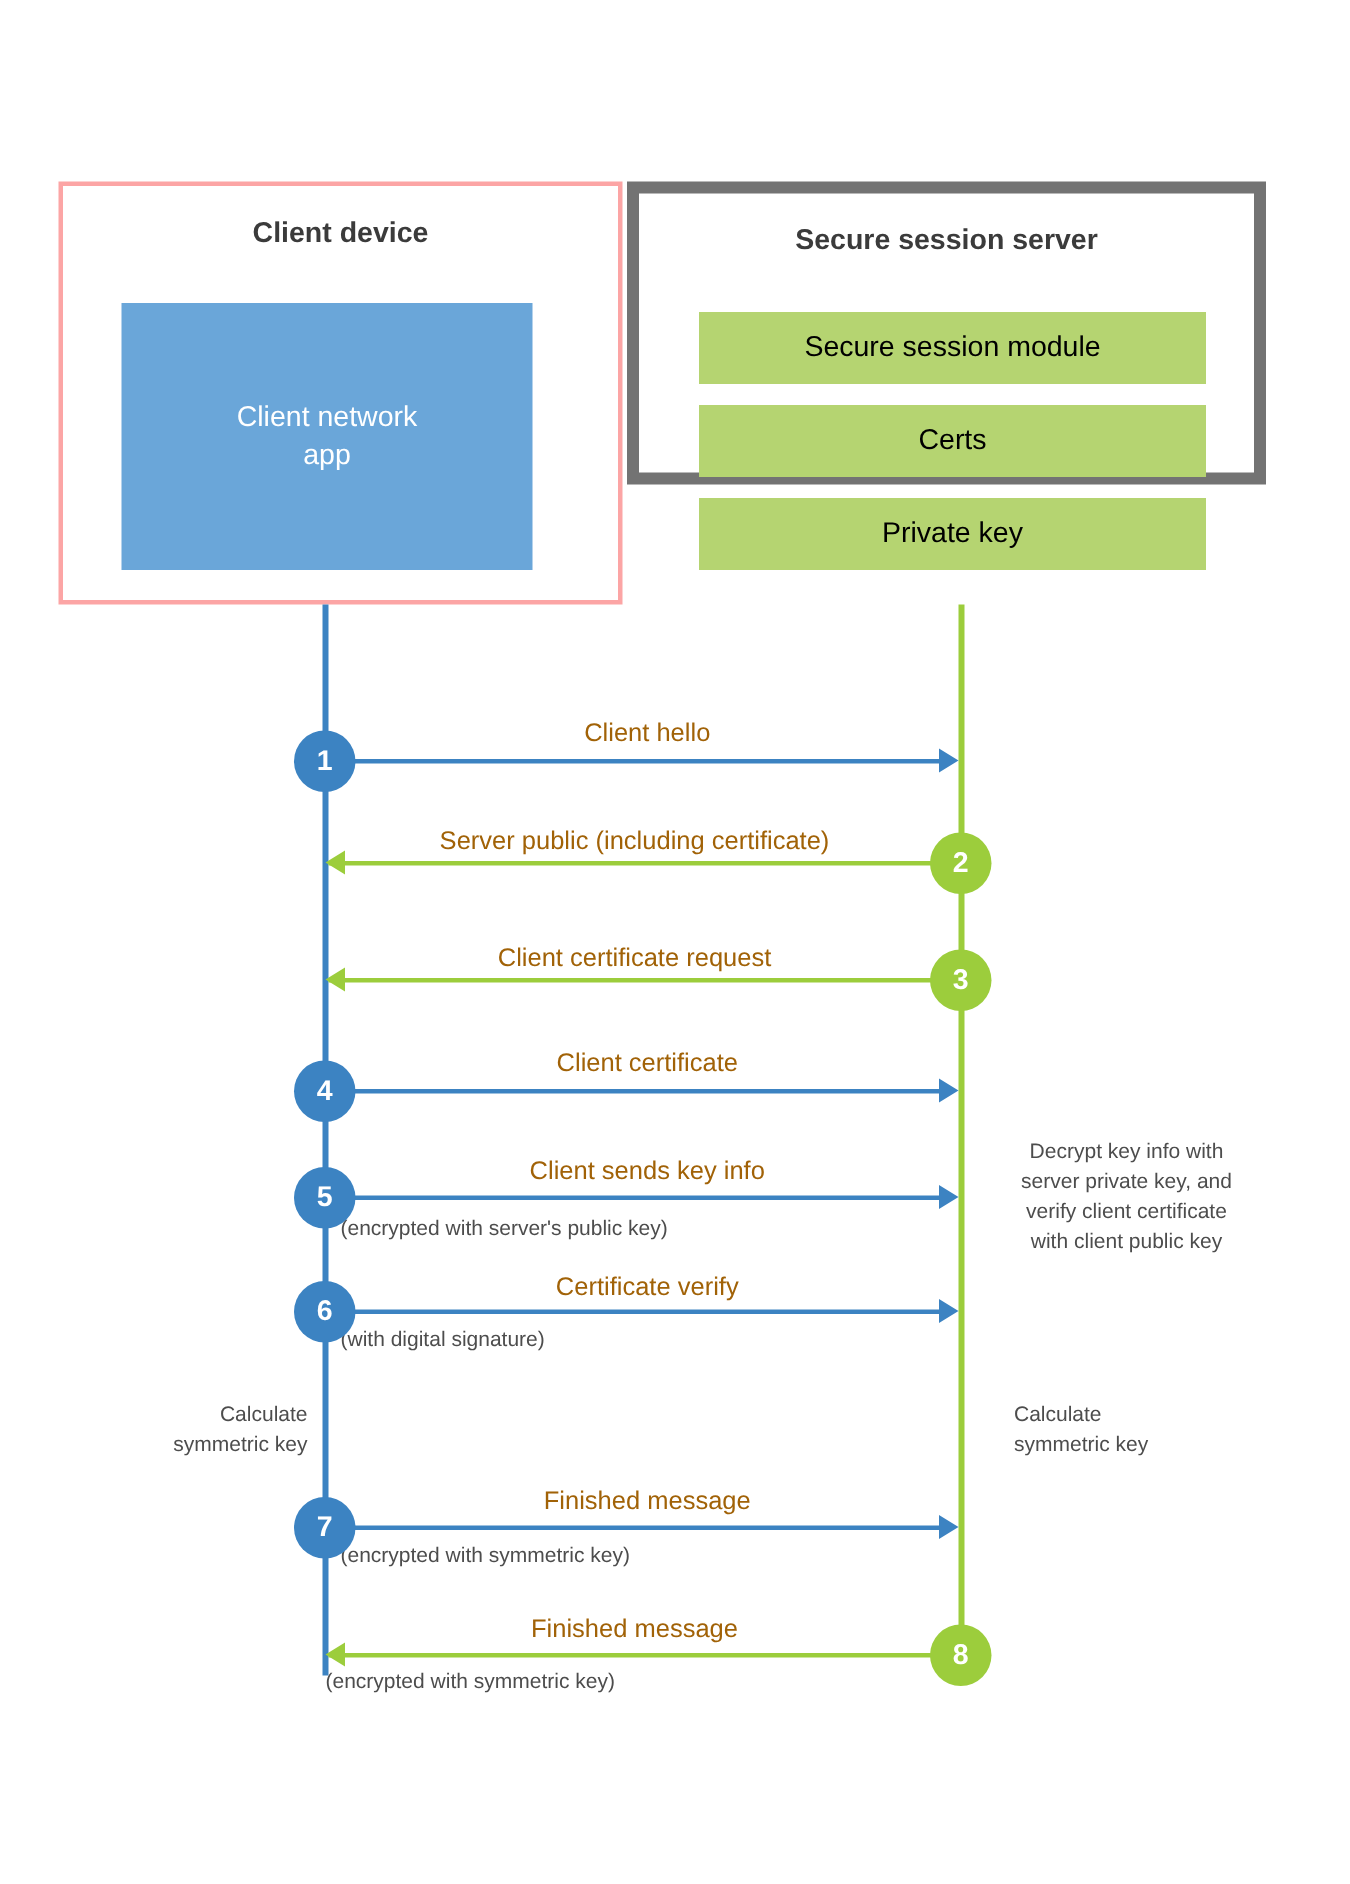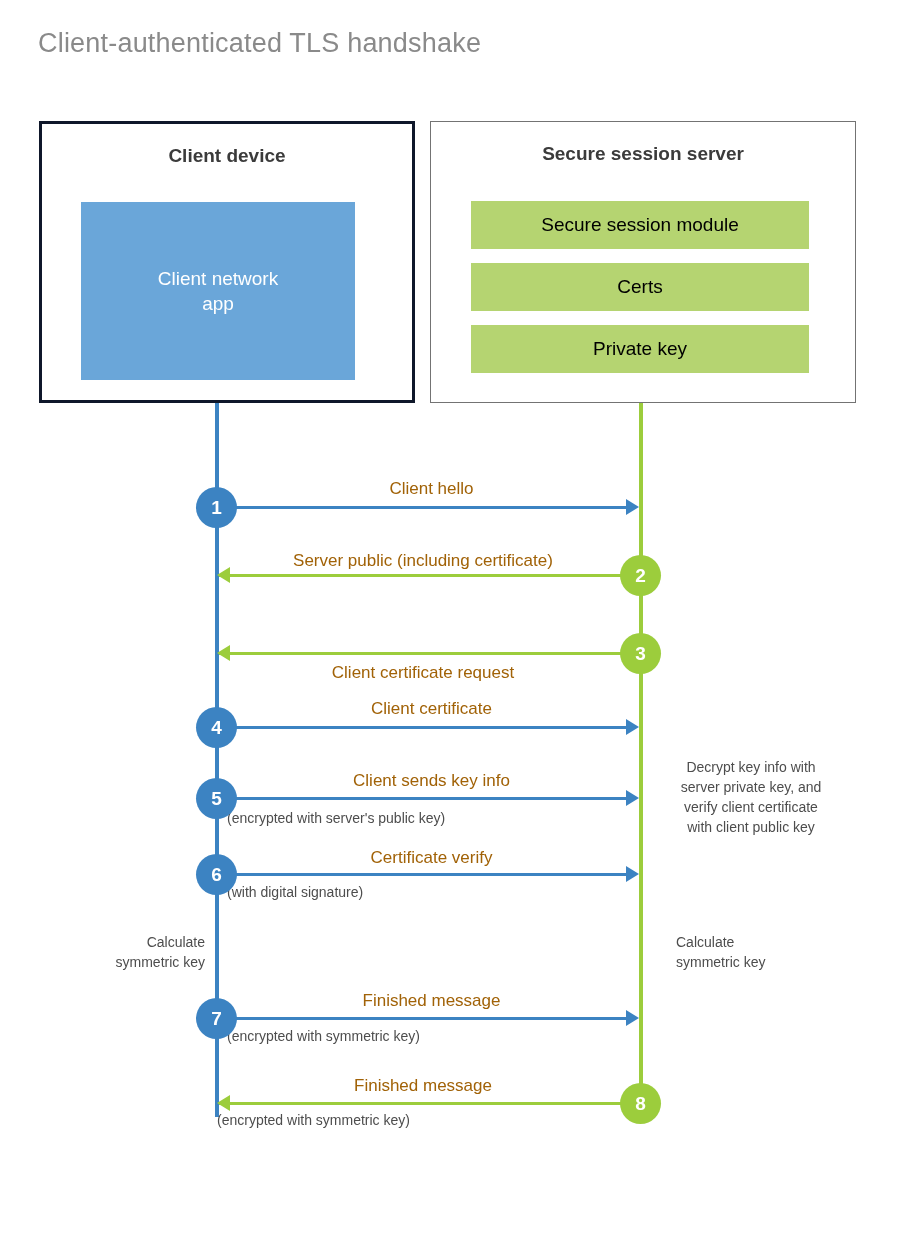--- a/index.html
+++ b/index.html
@@ -35,28 +35,28 @@
   .party-box {
     position: absolute;
     background: #ffffff;
     box-sizing: border-box;
   }
   .party-box.client {
     left: 39px;
     top: 121px;
     width: 376px;
     height: 282px;
-    border: 3px solid #0f172a;
+    border: 3px solid #fca5a5;
   }
   .party-box.server {
-    left: 430px;
+    left: 418px;
     top: 121px;
     width: 426px;
-    height: 282px;
-    border: 1px solid #737373;
+    height: 202px;
+    border: 8px solid #737373;
   }
   .party-title {
     position: absolute;
     left: 0;
     right: 0;
     top: 21px;
     text-align: center;
     font-size: 19px;
     font-weight: bold;
     color: #3b3b3b;
@@ -171,21 +171,20 @@
   }
   .side-note.right-note { left: 671px; top: 758px; width: 160px; text-align: center; }
   .side-note.calc-left  { left:  55px; top: 933px; width: 150px; text-align: right; }
   .side-note.calc-right { left: 676px; top: 933px; width: 170px; text-align: left; }
 </style>
 </head>
 <body>
 
 <div id="canvas">
 
-  <div class="page-title">Client-authenticated TLS handshake</div>
 
   <div class="party-box client">
     <div class="party-title">Client device</div>
     <div class="client-app">
       <span><span>Client network</span><br><span>app</span></span>
     </div>
   </div>
 
   <div class="party-box server">
     <div class="party-title">Secure session server</div>
@@ -203,21 +202,21 @@
   <div class="msg-label" style="left:227px; top:479px; width:409px;">Client hello</div>
 
   <div class="arrow-line green" style="left:219px; top:574px; width:420px;"></div>
   <div class="arrow-head left green" style="left:217px; top:567px;"></div>
   <div class="step-circle green" style="left:620px; top:555px;">2</div>
   <div class="msg-label" style="left:217px; top:551px; width:412px;">Server public (including certificate)</div>
 
   <div class="arrow-line green" style="left:219px; top:652px; width:420px;"></div>
   <div class="arrow-head left green" style="left:217px; top:645px;"></div>
   <div class="step-circle green" style="left:620px; top:633px;">3</div>
-  <div class="msg-label" style="left:217px; top:663px; width:412px;">Client certificate request</div>
+  <div class="msg-label" style="left:217px; top:629px; width:412px;">Client certificate request</div>
 
   <div class="arrow-line blue" style="left:217px; top:726px; width:409px;"></div>
   <div class="arrow-head right blue" style="left:626px; top:719px;"></div>
   <div class="step-circle blue" style="left:196px; top:707px;">4</div>
   <div class="msg-label" style="left:227px; top:699px; width:409px;">Client certificate</div>
 
   <div class="arrow-line blue" style="left:217px; top:797px; width:409px;"></div>
   <div class="arrow-head right blue" style="left:626px; top:790px;"></div>
   <div class="step-circle blue" style="left:196px; top:778px;">5</div>
   <div class="msg-label" style="left:227px; top:771px; width:409px;">Client sends key info</div>

